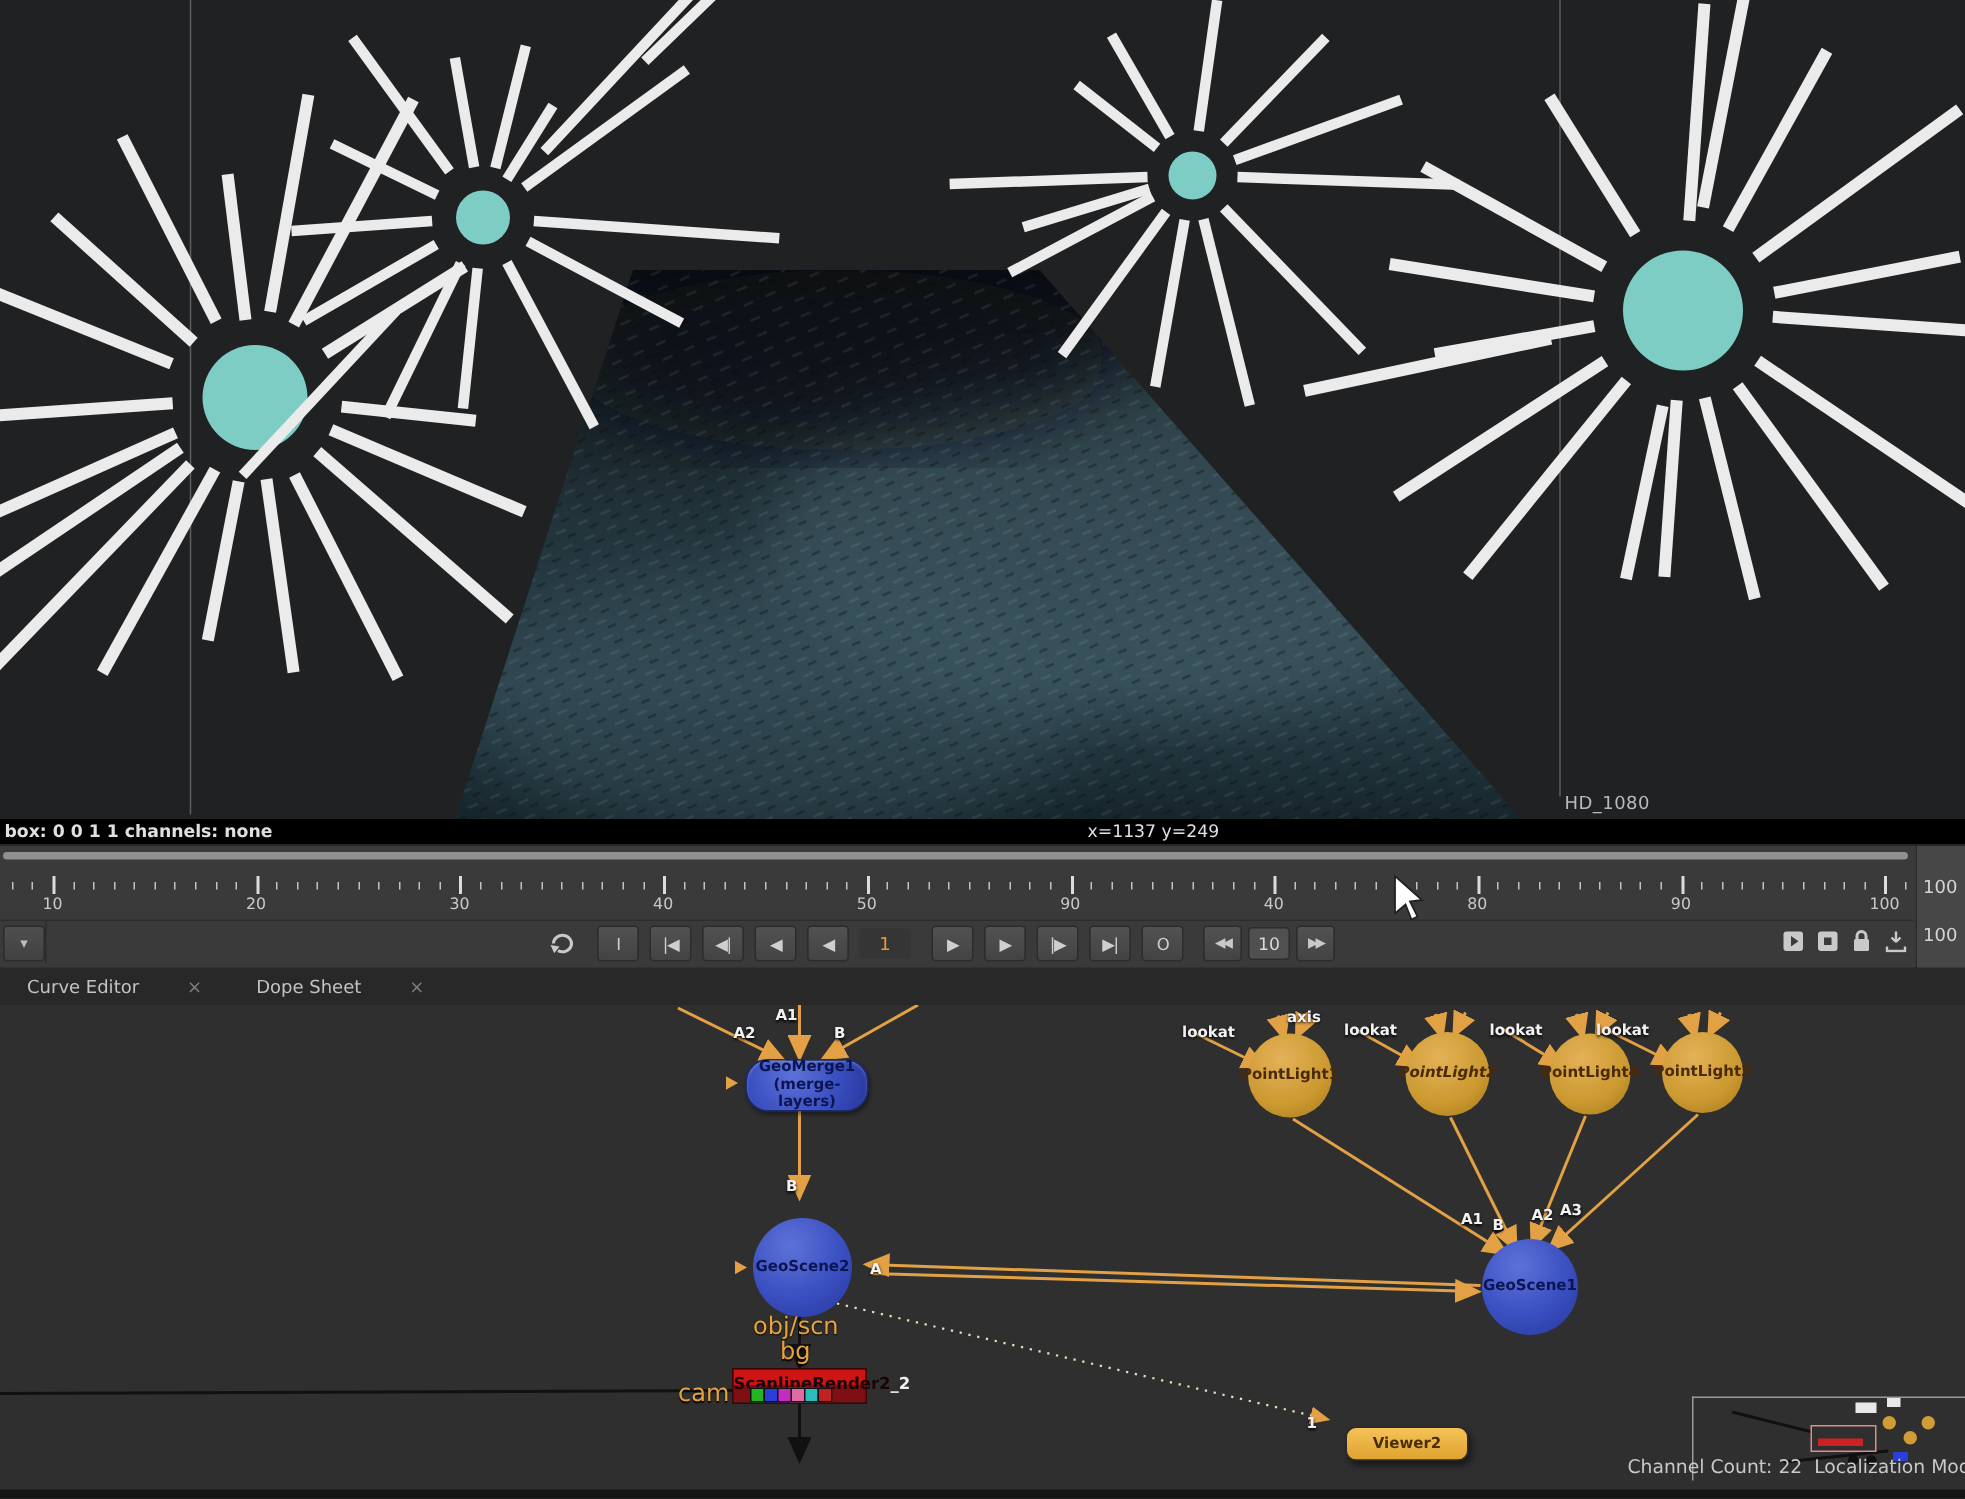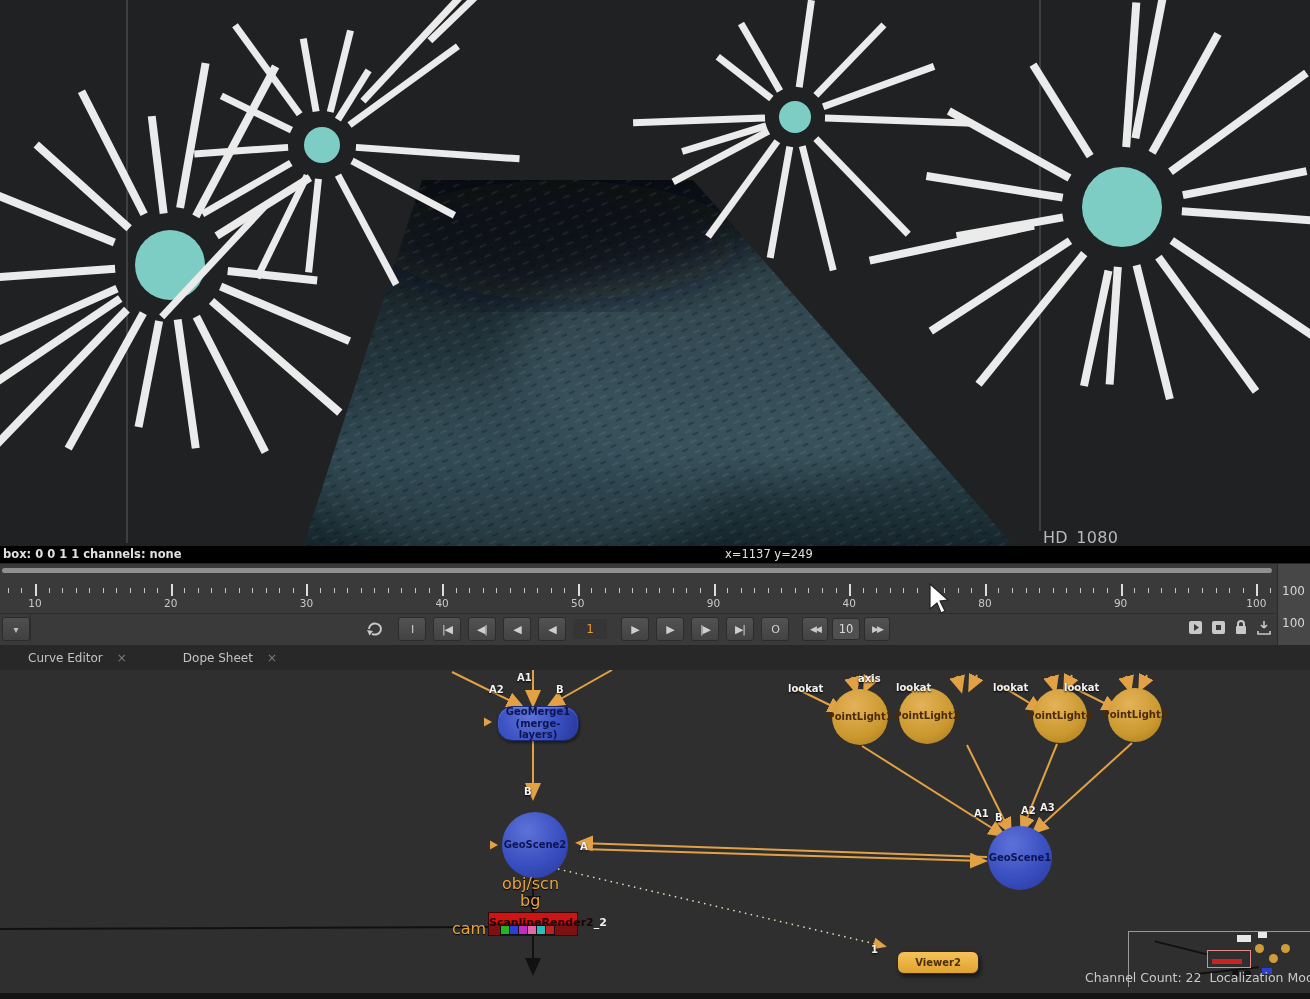--- a/index.html
+++ b/index.html
@@ -1,21 +1,21 @@
 <!DOCTYPE html>
 <html><head>
 <meta charset="utf-8">
 <style>
   html,body{margin:0;padding:0;background:#2f2f2f;width:1310px;height:999px;overflow:hidden;
     font-family:"DejaVu Sans",sans-serif;-webkit-font-smoothing:antialiased;}
   .abs{position:absolute;}
   
   #viewer{left:0;top:0;width:1310px;height:546px;background:#1f2123;overflow:hidden;}
   #viewer svg{position:absolute;left:0;top:0;}
-  #format-label{color:#b9b9b9;font-size:16px;letter-spacing:.3px;}
+  #format-label{color:#b9b9b9;font-size:12px;letter-spacing:.3px;}
   
   #infobar{left:0;top:546px;width:1310px;height:17px;background:#000;color:#e0e0e0;font-size:11.5px;}
   #infobar span{position:absolute;top:1px;white-space:pre;}
   
   #timeline{left:0;top:563px;width:1310px;height:82px;background:#3a3a3a;border-top:1px solid #262626;}
   #scrolltrack{left:0;top:2px;width:1276px;height:8px;}
   #scrollbar{left:2px;top:2px;width:1270px;height:5px;background:#8f8f8f;border-radius:3px;}
   .tick{position:absolute;background:#c4c4c4;width:1px;}
   .tick.major{width:2px;background:#dcdcdc;}
   .ticklabel{position:absolute;color:#c9c9c9;font-size:10.5px;transform:translateX(-50%);}
@@ -30,21 +30,21 @@
   .incbtn{color:#c9c9c9;font-size:9px;letter-spacing:-2px;background:linear-gradient(#525252,#434343);
     border:1px solid #2c2c2c;border-radius:3px;height:22px;min-width:24px;display:flex;align-items:center;justify-content:center;}
   #left-stub{width:26px;height:22px;margin:0 4px 0 2px;background:linear-gradient(#4e4e4e,#414141);
     border:1px solid #2c2c2c;border-radius:3px;color:#bdbdbd;font-size:10px;display:flex;align-items:center;justify-content:center;}
   #row-sep{left:30px;top:50px;width:1px;height:28px;background:#2c2c2c;}
   #right-panel{left:1277px;top:0;width:33px;height:82px;background:#474747;border-left:1px solid #2a2a2a;}
   .rangefield{position:absolute;left:4px;width:40px;color:#d6d6d6;font-size:12px;}
   #right-icons{left:1188px;top:52px;width:90px;height:22px;display:flex;align-items:center;gap:8px;}
   
   #tabbar{left:0;top:645px;width:1310px;height:25px;background:#282828;border-bottom:1px solid #242424;display:flex;align-items:center;}
-  .tab{display:flex;align-items:center;gap:14px;padding:0 28px;height:25px;color:#c3c3c3;font-size:12px;}
+  .tab{display:flex;align-items:center;gap:32px;padding:0 18px;height:25px;color:#c3c3c3;font-size:12px;}
   .tab .close{color:#7d7d7d;font-size:12px;}
   
   #graph{left:0;top:670px;width:1310px;height:323px;background:#2f2f2f;overflow:hidden;}
   #wires{position:absolute;left:0;top:0;}
   .gnode{position:absolute;display:flex;flex-direction:column;align-items:center;justify-content:center;
     font-size:10px;font-weight:600;text-align:center;line-height:1.15;}
   .gnode.circle{border-radius:50%;}
   .pal-blue{background:radial-gradient(circle at 38% 28%,#5d72d8,#3a4fc0 55%,#26369a);color:#0c1550;}
   .pal-gold{background:radial-gradient(circle at 40% 30%,#e4b258,#cb992f 60%,#a3761c);color:#4a2a08;}
   .pal-red{background:linear-gradient(#cf1414 0 46%,#7e1013 46% 100%);border:1px solid #380606;color:#240606;}
@@ -399,21 +399,21 @@
       </div>
       <div class="gnode pal-blue circle" style="left: 502px; top: 142px; width: 66px; height: 66px;">
         <span>GeoScene2</span>
       </div>
       <div class="gnode pal-blue circle" style="left: 988px; top: 156px; width: 64px; height: 64px;">
         <span>GeoScene1</span>
       </div>
       <div class="gnode pal-gold circle" style="left: 832px; top: 19px; width: 56px; height: 56px;">
         <span>PointLight1</span>
       </div>
-      <div class="gnode pal-gold circle" style="left: 899px; top: 18px; width: 56px; height: 56px;">
+      <div class="gnode pal-gold circle" style="left: 937px; top: 18px; width: 56px; height: 56px; font-style: italic;">
         <span>PointLight2</span>
       </div>
       <div class="gnode pal-gold circle" style="left: 1033px; top: 19px; width: 54px; height: 54px;">
         <span>PointLight4</span>
       </div>
       <div class="gnode pal-gold circle" style="left: 1108px; top: 18px; width: 54px; height: 54px;">
         <span>PointLight3</span>
       </div>
       <div class="gnode pal-red" style="left: 488px; top: 242px; width: 88px; height: 22px;">
         <div class="renderlabel" style="left: 0px; top: 4px;"><span>ScanlineRender2</span><span class="suffix">_2</span></div>

